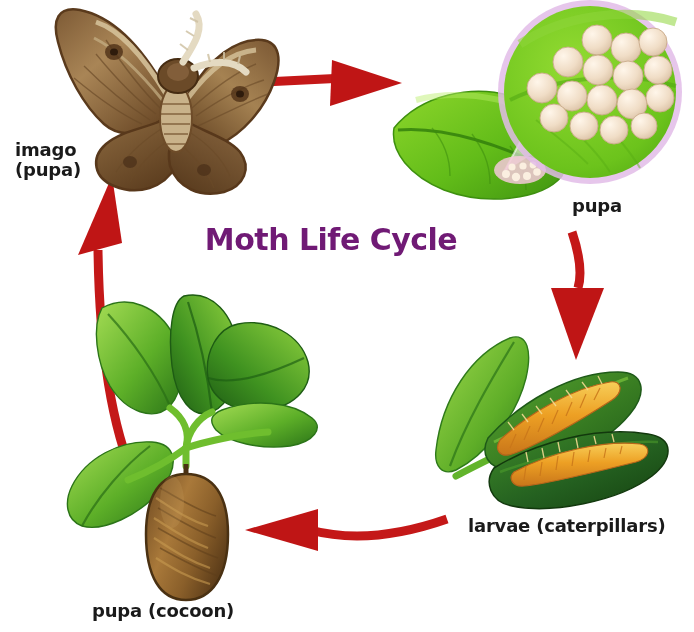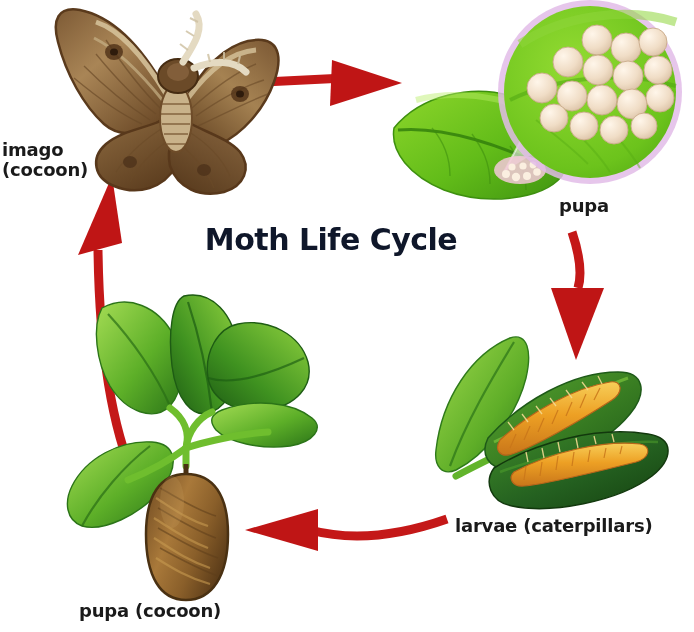--- a/index.html
+++ b/index.html
@@ -17,30 +17,31 @@
     font-family: "DejaVu Sans", "Liberation Sans", sans-serif;
   }
   .lbl {
     position: absolute;
     color: #1a1a1a;
     font-weight: bold;
     font-family: "DejaVu Sans", "Liberation Sans", sans-serif;
     letter-spacing: -0.2px;
     white-space: nowrap;
     line-height: 1.12;
+    margin-left: 13px;
   }
   #title {
     position: absolute;
     left: 196px;
     top: 222px;
     width: 270px;
     text-align: center;
     font-size: 30px;
     font-weight: bold;
-    color: #0f172a;
+    color: #701a75;
     letter-spacing: -0.5px;
     font-family: "DejaVu Sans", "Liberation Sans", sans-serif;
   }
   #lbl-imago { left: 2px; top: 140px; font-size: 18px; }
   #lbl-eggs  { left: 559px; top: 196px; font-size: 18px; }
   #lbl-larvae{ left: 455px; top: 516px; font-size: 18px; }
   #lbl-pupa  { left: 79px;  top: 601px; font-size: 18px; }
 
   .art { position: absolute; }
   svg { display: block; overflow: visible; }
@@ -408,20 +409,20 @@
         <path d="M98,266 C116,276 134,286 156,294"></path>
       </g>
       <ellipse cx="110" cy="220" rx="12" ry="26" fill="#C9A060" opacity="0.22"></ellipse>
     </g>
   </svg>
 
   <div id="title">Moth Life Cycle</div>
 
   <div class="lbl" id="lbl-imago">
     <div>imago</div>
-    <div>(cocoon)</div>
+    <div>(pupa)</div>
   </div>
 
   <div class="lbl" id="lbl-eggs">pupa</div>
   <div class="lbl" id="lbl-pupa">pupa (cocoon)</div>
   <div class="lbl" id="lbl-larvae">larvae (caterpillars)</div>
 
 </div>
 
 </body></html>

